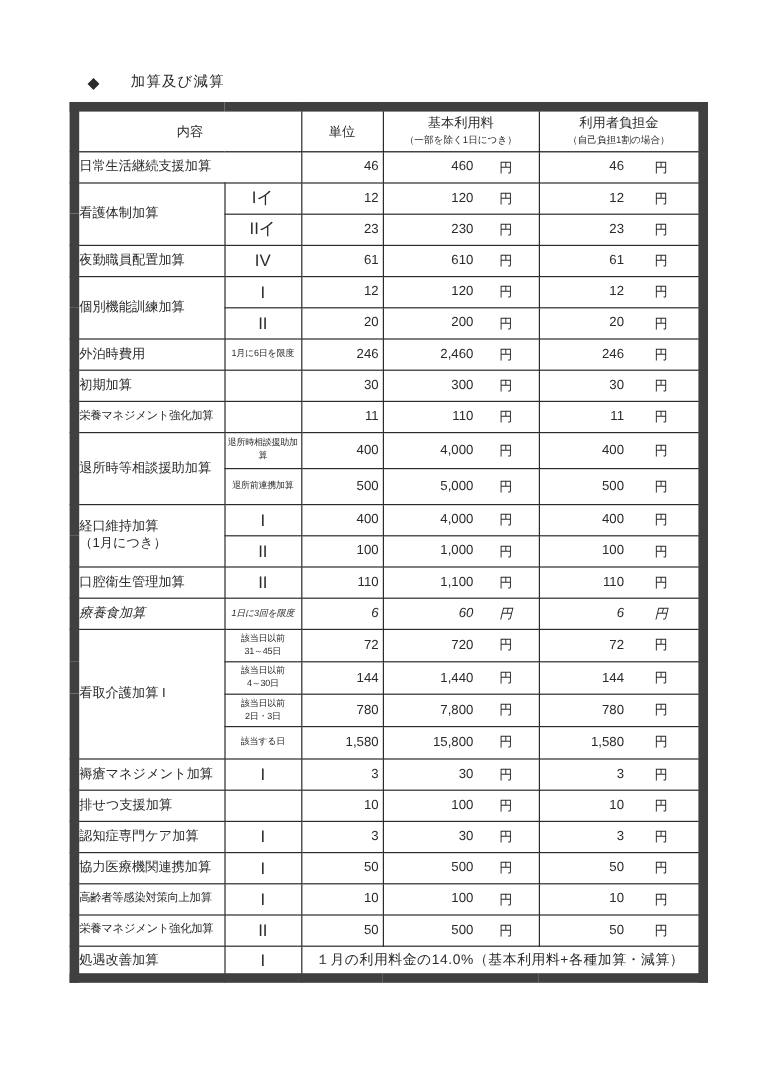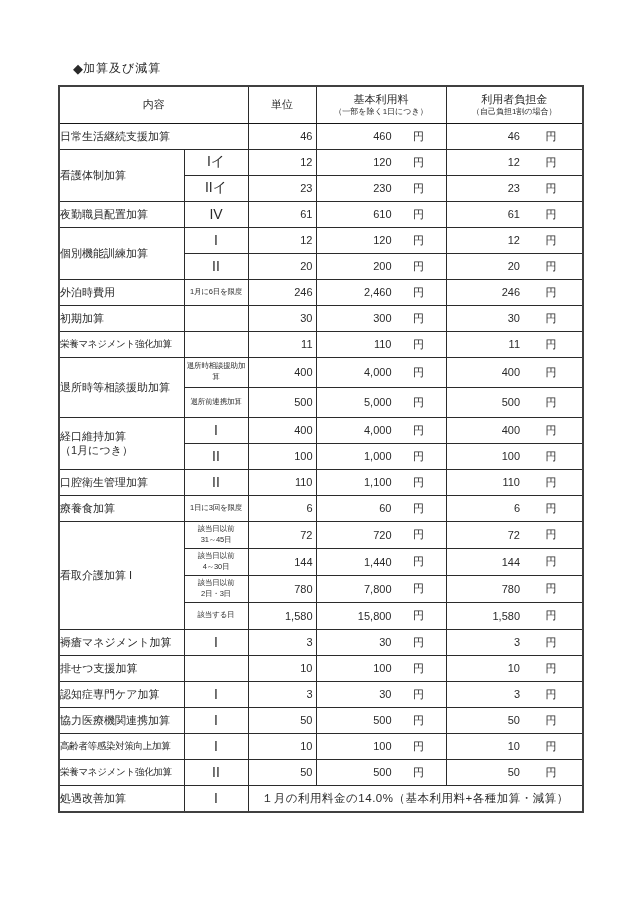--- a/index.html
+++ b/index.html
@@ -8,26 +8,26 @@
     font-family:"Liberation Sans","DejaVu Sans",sans-serif;
     position:relative; overflow:hidden;
   }
   .page { position:absolute; inset:0; background:#fff; }
 
   .title-row {
     position:absolute; top:60px; left:73px;
     display:flex; align-items:center; font-size:12px; color:#2a2a2a;
   }
   .diamond { font-size:13px; line-height:1; }
-  .title-text { letter-spacing:1px; }
+  .title-text { margin-left:26px; letter-spacing:1px; }
 
   table.fee {
     position:absolute; top:85px; left:58px;
     border-collapse:collapse; table-layout:fixed;
-    width:524px; border:2px solid #404040;
+    width:524px; border:8px solid #404040;
     color:#2a2a2a;
   }
   .fee th, .fee td {
     border:1px solid #2b2b2b; padding:0; vertical-align:middle;
     overflow:hidden;
   }
   .fee thead tr { height:37px; }
   .fee thead th { font-weight:normal; font-size:11px; border-bottom:1.5px solid #151515; }
   .h-title { font-size:11px; line-height:1.25; }
   .h-sub { font-size:8px; line-height:1.2; margin-top:1px; letter-spacing:0; }
@@ -308,21 +308,21 @@
               <span class="yen">円</span>
             </div>
           </td>
           <td class="money burden">
             <div class="money-wrap">
               <span class="val">110</span>
               <span class="yen">円</span>
             </div>
           </td>
         </tr>
-        <tr class="group-start" style="height: 26px;">
+        <tr class="group-start" style="height: 26px; font-style: italic;">
           <td class="label" rowspan="1">療養食加算</td>
           <td class="sub note">1日に3回を限度</td>
           <td class="unit">6</td>
           <td class="money base">
             <div class="money-wrap">
               <span class="val">60</span>
               <span class="yen">円</span>
             </div>
           </td>
           <td class="money burden">

